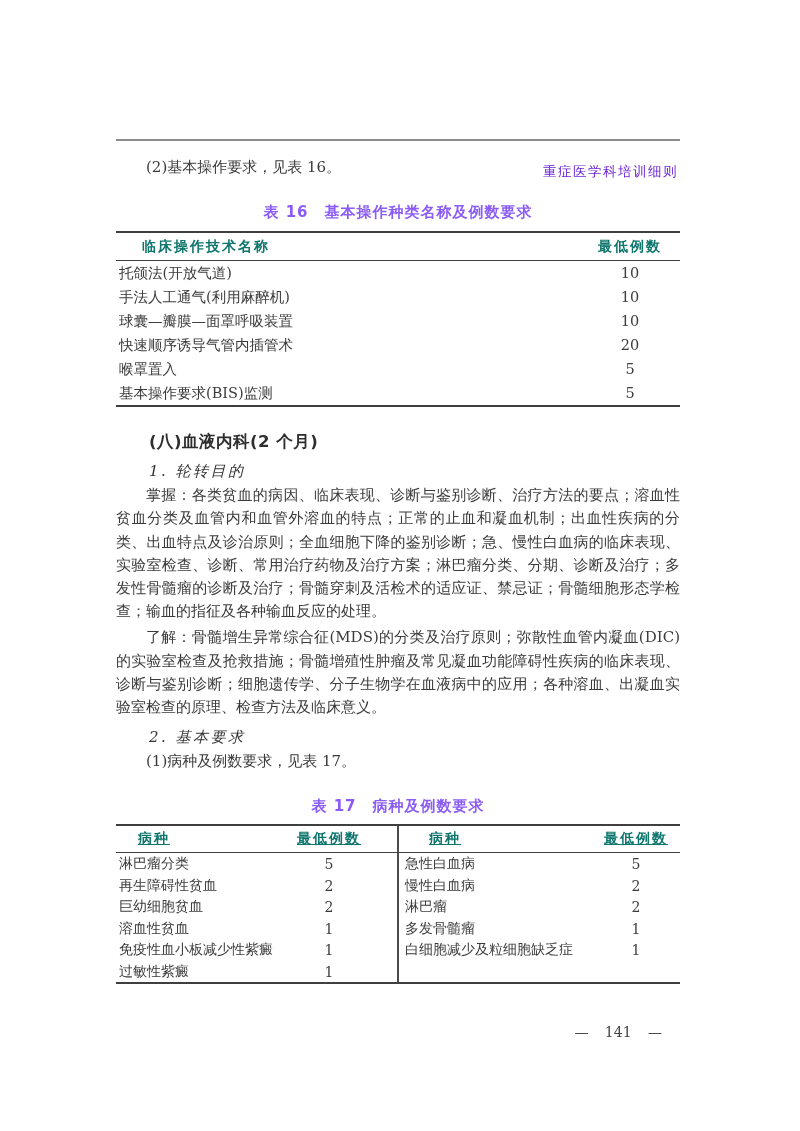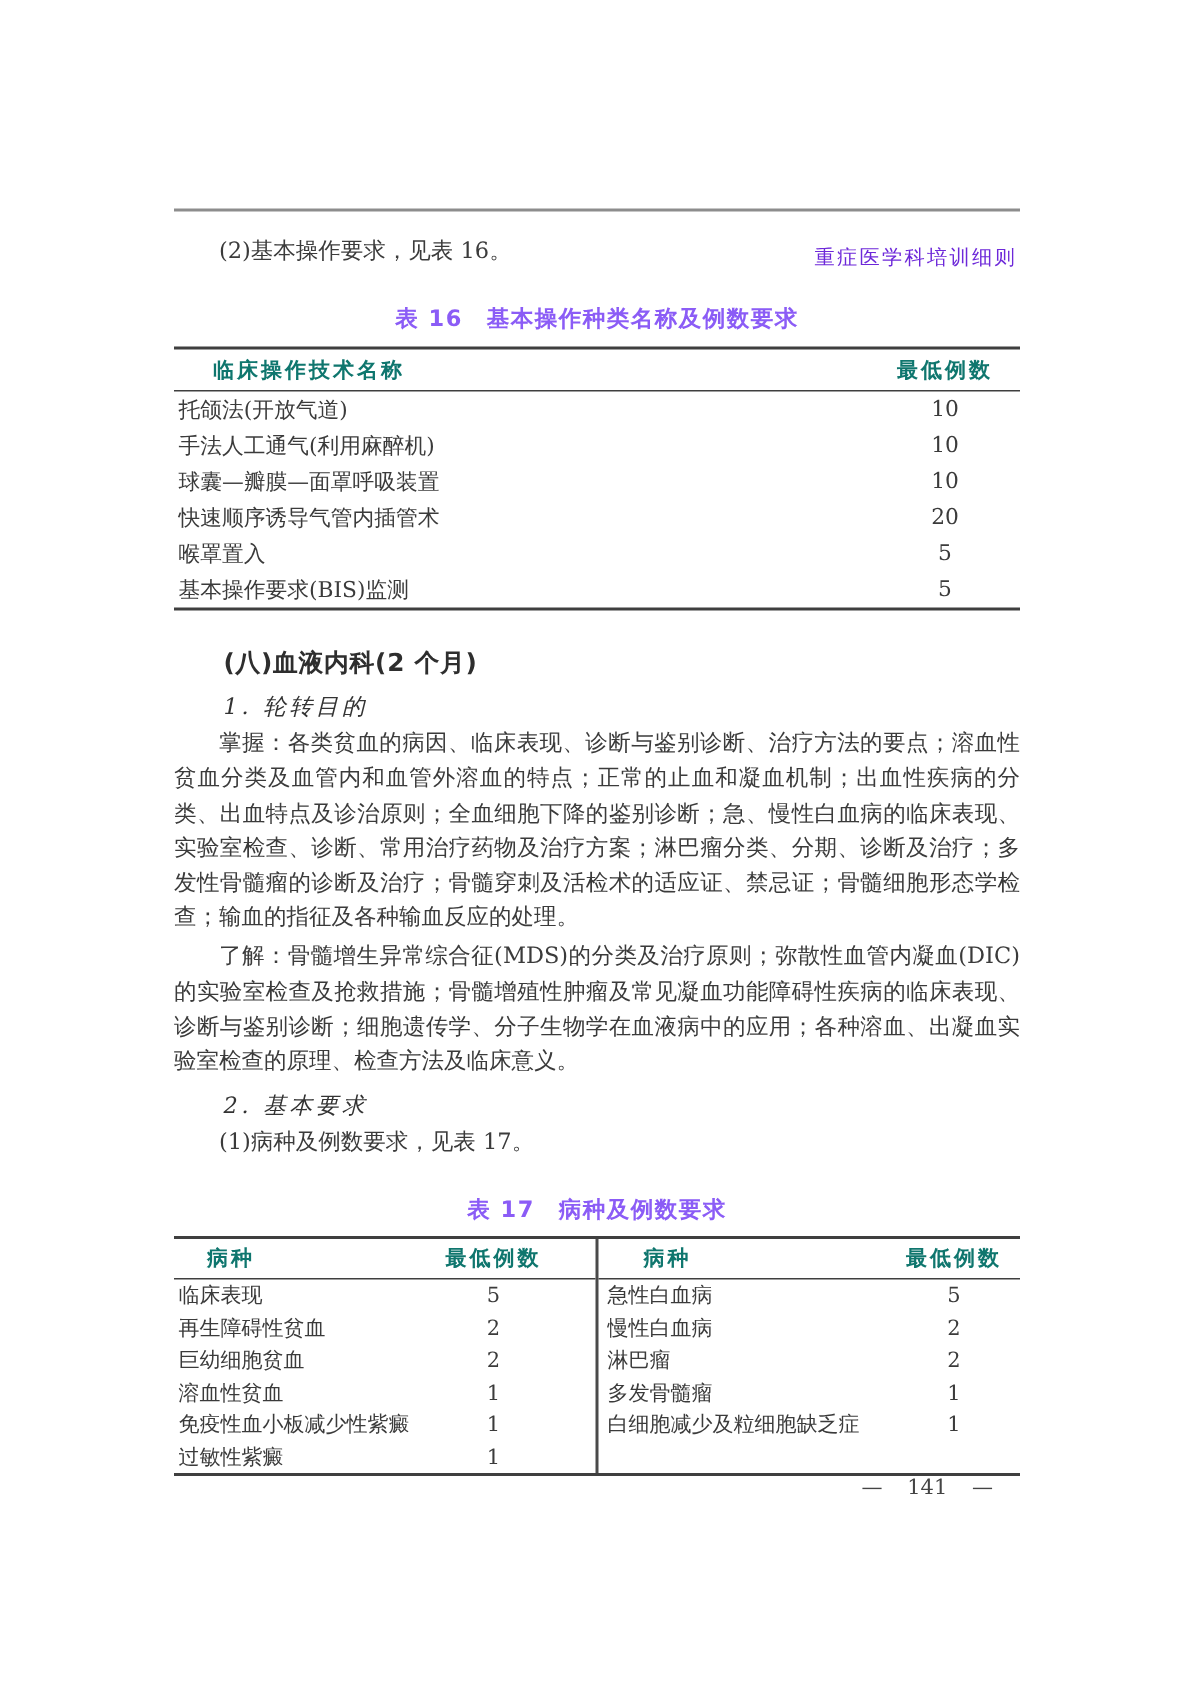--- a/index.html
+++ b/index.html
@@ -52,31 +52,31 @@
   }
   .kai-sub {
     margin: 9px 0 0 0; text-indent: 2.2em;
     font-style: italic; font-size: 15px; letter-spacing: 2.5px; color: #333;
   }
   .para { margin: 3px 0 0 0; text-align: justify; }
 
   .dual-table { margin-top: 8px; display: flex; border-top: 2px solid #3f3f3f; border-bottom: 2px solid #3f3f3f; }
   .half { flex: 1; }
   .half.right { border-left: 2px solid #4a4a4a; }
-  .half .t-head { height: 26px; }
+  .half .t-head { height: 26px; text-decoration: underline; }
   .half .t-row { height: 21.5px; font-size: 14px; }
   .half .t-min { width: 88px; text-align: center; }
   .half.left .t-min { margin-right: 24px; }
   .half.left .t-name { flex: 1; padding-left: 3px; }
   .half.left .t-head .t-name { padding-left: 22px; }
   .half.right .t-name { flex: 1; padding-left: 6px; }
   .half.right .t-head .t-name { padding-left: 30px; }
 
   .page-number {
-    position: absolute; top: 984px; right: 138px;
+    position: absolute; top: 1024px; right: 138px;
     font-size: 14px; color: #444; word-spacing: 12px;
   }
 </style>
 </head>
 <body>
 
 <div class="page">
 
   <div class="running-header">重症医学科培训细则</div>
   <div class="header-rule"></div>
@@ -127,21 +127,21 @@
 
     <div class="table-title">表 17　病种及例数要求</div>
 
     <div class="dual-table">
       <div class="half left">
         <div class="t-head">
           <div class="t-name">病种</div>
           <div class="t-min">最低例数</div>
         </div>
         <div class="t-row">
-          <div class="t-name">临床表现</div>
+          <div class="t-name">淋巴瘤分类</div>
           <div class="t-min">5</div>
         </div>
         <div class="t-row">
           <div class="t-name">再生障碍性贫血</div>
           <div class="t-min">2</div>
         </div>
         <div class="t-row">
           <div class="t-name">巨幼细胞贫血</div>
           <div class="t-min">2</div>
         </div>

